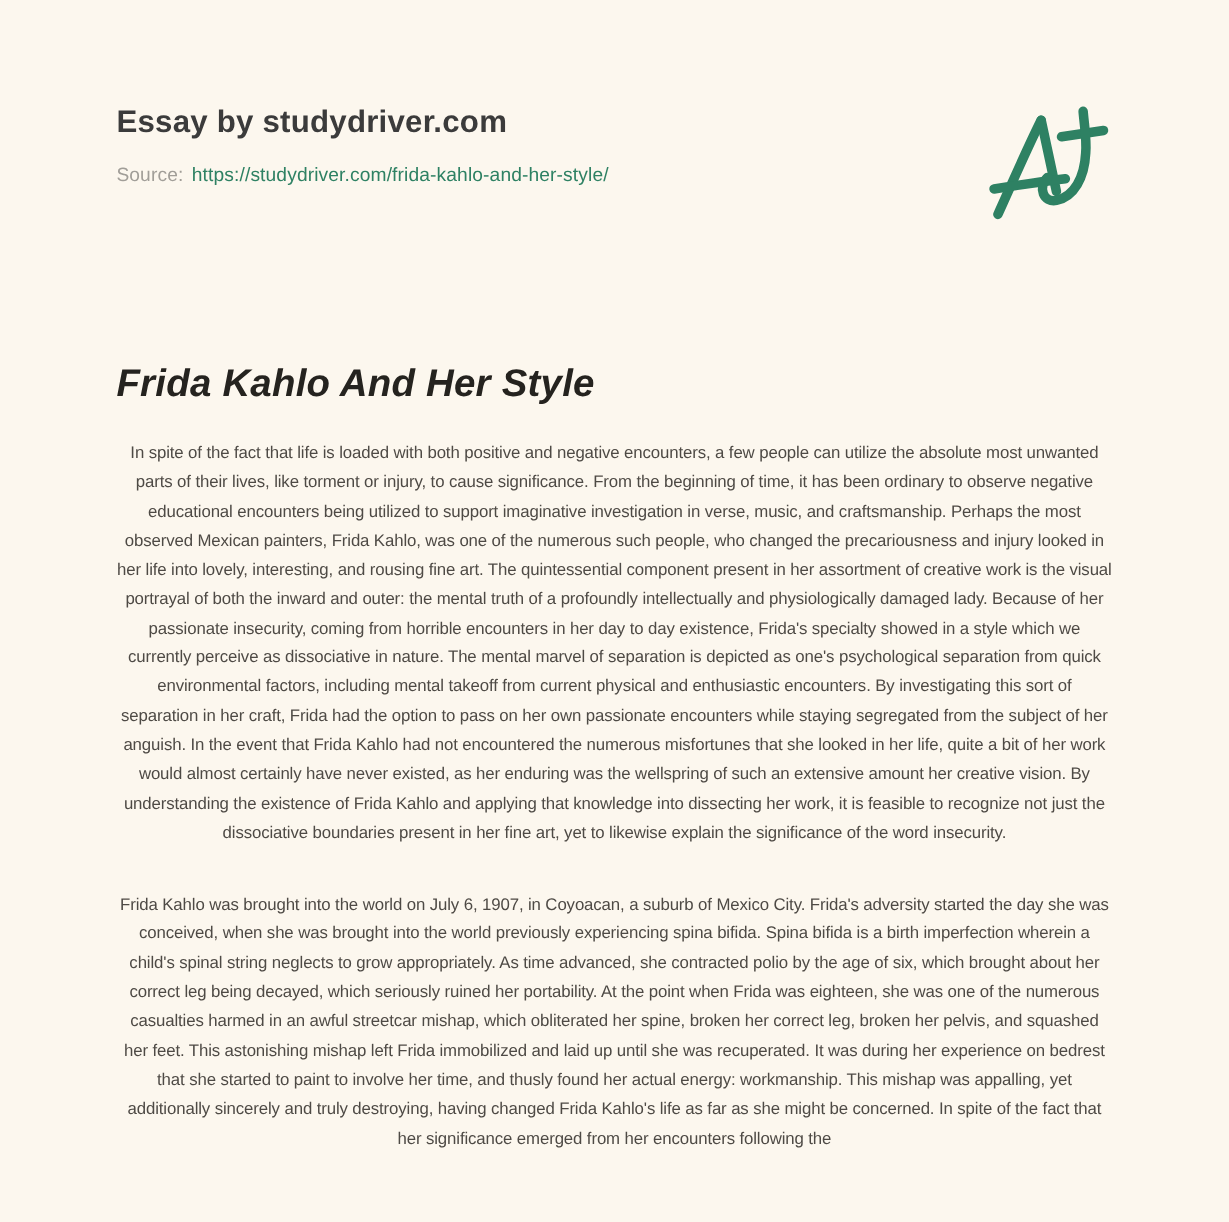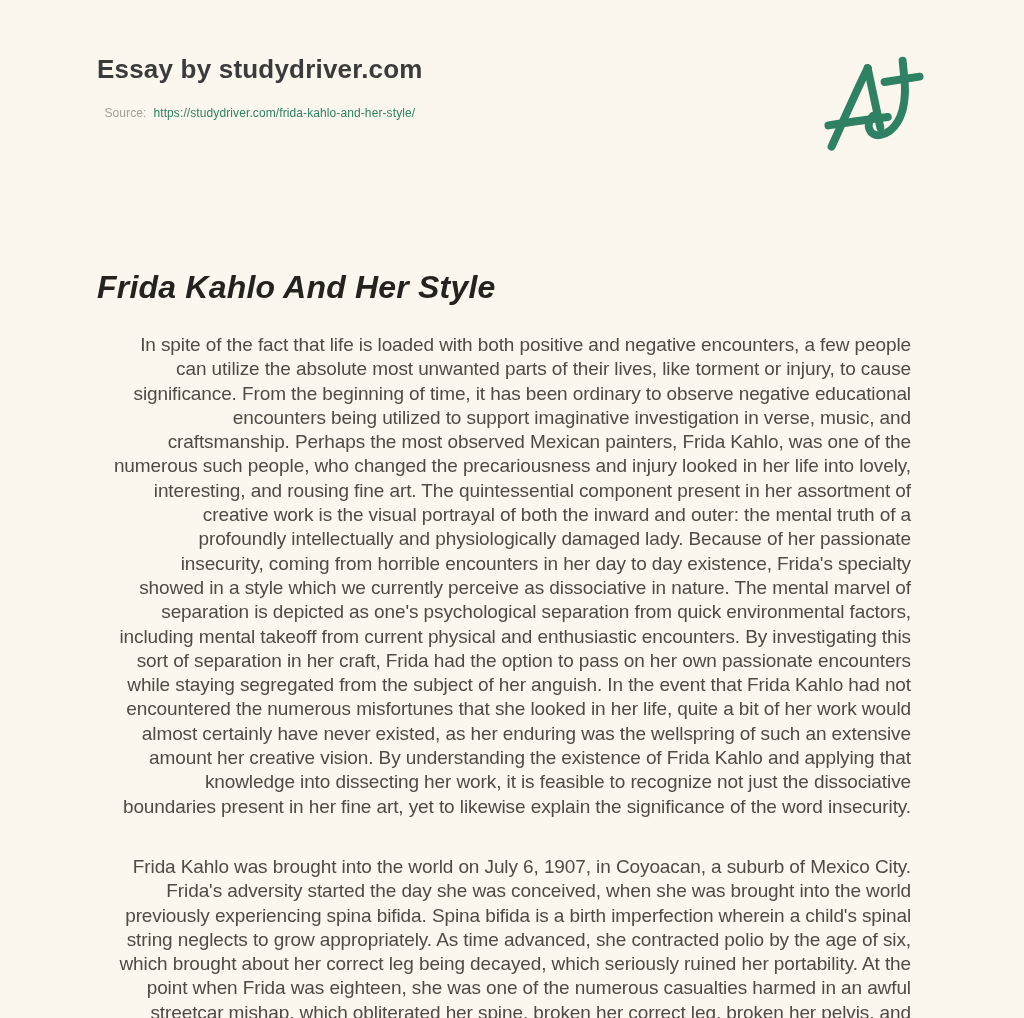--- a/index.html
+++ b/index.html
@@ -5,39 +5,39 @@
   * { box-sizing: border-box; }
   html, body { margin: 0; padding: 0; }
   body {
     width: 1024px;
     height: 1018px;
     background: #FCF7EE;
     font-family: "Liberation Sans", sans-serif;
     overflow: hidden;
   }
   .page {
-    padding: 44px 97px 0 97px;
+    padding: 76px 97px 0 97px;
     width: 1024px;
     height: 1018px;
   }
   .header {
     display: flex;
     justify-content: space-between;
     align-items: flex-start;
   }
   .header-title {
     font-size: 26px;
     font-weight: 700;
     color: #3B3B3B;
     margin: 10px 0 0 0;
     letter-spacing: 0.2px;
   }
   .source-line {
     margin-top: 21px;
-    font-size: 12px;
+    font-size: 16px;
     letter-spacing: 0.1px;
     text-align: center;
   }
   .source-label {
     color: #A19E98;
     margin-right: 7px;
   }
   .source-link {
     color: #2E8163;
     text-decoration: none;
@@ -53,26 +53,26 @@
   .logo svg { width: 106px; height: 108px; display: block; }
   .essay-title {
     font-size: 32px;
     font-weight: 600;
     color: #25231F;
     margin: 115px 0 0 0;
     letter-spacing: 0.2px;
     font-style: italic;
   }
   .essay-body p {
-    font-size: 19px;
+    font-size: 14px;
     line-height: 24.3px;
     color: #4E4A45;
-    margin: 16px;
+    margin: 0;
     letter-spacing: -0.1px;
-    text-align: right;
+    text-align: center;
   }
   .essay-body p:first-child { margin-top: 27px; }
   .essay-body p + p { margin-top: 36px; }
 </style>
 </head>
 <body>
 
 <div class="page">
 
   <div class="header">

